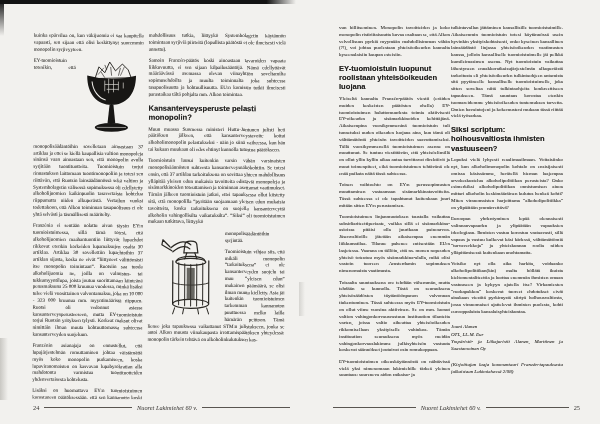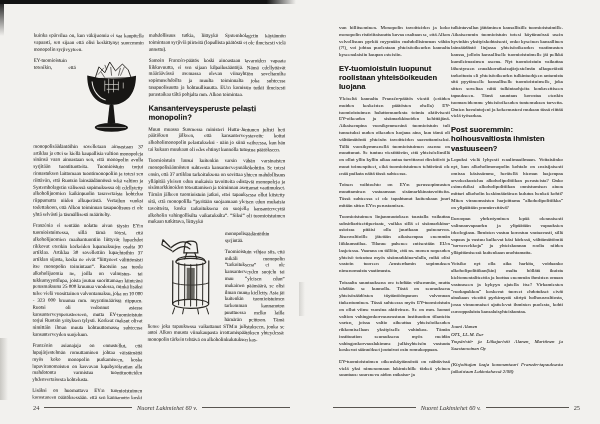--- a/index.html
+++ b/index.html
@@ -120,21 +120,21 @@
       <h2>EY-tuomioistuin luopunut roolistaan yhteisöoikeuden luojana</h2>
       <p>Yleiseltä kannalta Franzén-päätös viestii (eräiden muiden keskeisten päätösten ohella) EY-tuomioistuimen haluttomuudesta toimia aktiivisesti EY-oikeuden ja sisämarkkinoiden kehittäjänä. Aikaisempina vuosikymmeninä tuomioistuin tuli tunnetuksi uuden oikeuden luojana aina, kun tämä oli välttämätöntä yhteisön tavoitteiden saavuttamiseksi. Tällä vuosikymmenellä tuomioistuimen asenne on muuttunut. Se tuntuu viestittävän, että yhteisöelimillä on ollut yllin kyllin aikaa antaa tarvittavat direktiivit ja muut toimenpiteet, eikä tuomioistuimen tehtävänä ole enää paikata näitä tässä suhteessa.</p>
       <p>Toinen vaihtoehto on EY:n perussopimusten muuttaminen vastaamaan sisämarkkinatavoitteita. Tässä suhteessa ei ole tapahtunut kuitenkaan juuri mitään sitten EY:n perustamisen.</p>
       <p>Tuomioistuimen linjanmuutoksen taustalla vaikuttaa subsidiariteettiperiaate, vaikka sillä ei sisämarkkina-asioissa pitäisi olla juurikaan painoarvoa. Jäsenvaltioille jätetään aikaisempaa enemmän liikkumatilaa. Tilanne pahenee entisestään EU:n laajetessa. Vaarana on tällöin, että ns. monen nopeuden yhteisö toteutuu myös sisämarkkina-alalla, mikä olisi vastoin tuoreen Amsterdamin sopimuksen nimenomaista vaatimusta.</p>
       <p>Toisaalta suuntauksena on: tehdään vähemmän, mutta tehdään se kunnolla. Tästä on seurauksena yhteisösäädösten täytäntöönpanon valvonnan tiukentuminen. Tässä suhteessa myös EY-tuomioistuin on ollut viime vuosina aktiivinen. Se on mm. luonut valtion vahingonkorvausvastuun instituution tilanteita varten, joissa valtio aiheuttaa yhteisöoikeuden rikkomisellaan yksityiselle vahinkoa. Tämän instituution seurauksena myös meidän vahingonkorvauslakimme julkisyhteisön vastuuta koskevat säännökset joutuivat osin romukoppaan.</p>
       <p>EY-tuomioistuimen oikeuskäytännöstä on nähtävissä vielä yksi nimenomaan lakimiehille tärkeä yleinen suuntaus: suureneva aidon ratkaisu- ja</p>
     </div>
 
     <div class="col" id="rp-c2">
       <p>tulkintavallan jättäminen kansallisille tuomioistuimille. Aikaisemmin tuomioistuin totesi käytännössä usein hyvinkin yksityiskohtaisesti, onko kyseinen kansallinen lainsäädäntö linjassa yhteisöoikeuden vaatimusten kanssa, jolloin kansalliselle tuomioistuimelle jäi pelkkä kumileimasimen asema. Nyt tuomioistuin vaikuttaa lähestyneen ennakkoratkaisujärjestelmän alkuperäistä tarkoitusta eli yhteisöoikeuden tulkintaohjeen antamista sitä pyytäneelle kansalliselle tuomioistuimelle, joka sitten soveltaa niitä tulkintaohjeita konkreettiseen tapaukseen. Tämä suuntaus korostaa etenkin tuomareidemme yhteisöoikeuden tuntemuksen tarvetta. Omien havaintojeni ja kokemusteni mukaan tässä riittää vielä työsarkaa.</p>
-      <h2>Post suoremmin: holhousvaltiosta ihmisten vastuuseen?</h2>
+      <h2>Siksi scriptum: holhousvaltiosta ihmisten vastuuseen?</h2>
       <p>Lopuksi vielä lyhyesti reaalimaailmaan. Voitaisiinko nyt, kun alkoholimonopolin kohtalo on ensisijaisesti omissa käsissämme, herätellä hieman laajempaa arvokeskustelua alkoholipolitiikan perusteista? Onko esimerkiksi alkoholipolitiikan onnistumisen ainoa mittari alkoholin keskimääräinen kulutus henkeä kohti? Miten viranomaisten harjoittama ”alkoholipolitiikka” on ylipäätään ymmärrettävä?</p>
       <p>Euroopan yhdentyminen lepää olennaisesti valinnanvapauden ja ylipäätään vapauksien ideologiaan. Ihmisten vastuu korostuu vastaavasti, sillä vapaus ja vastuu kulkevat käsi kädessä, välttämättömiä ”turvaverkkoja” ja yhteiskunnan roolia niiden ylläpitämisessä kuitenkaan unohtamatta.</p>
       <p>Voisiko nyt olla aika harkita, voidaanko alkoholipolitiikan(kin) osalta höllätä ikuista kieltomentaliteettia ja luottaa enemmän ihmisten omaan vastuuseen ja kykyyn ajatella itse? Virkamiesten ”ruokapakkoa” koskevat tuoreet ehdotukset eivät ainakaan viestitä pyrkimystä siirtyä holhousvaltiosta, jossa viranomaiset ajattelevat ihmisten puolesta, kohti eurooppalaista kansalaisyhteiskuntaa.</p>
       <div class="sigblock">
         <p>Jouni Alanen</p>
         <p>OTL, LL.M. Eur</p>
         <p>Ympäristö- ja Liikejuristit Alanen, Marttinen ja Saastamoinen Oy</p>
       </div>
       <div class="noteblock">
         <p>(Kirjoittajan laaja kommentaari Franzén-tapauksesta julkaistaan Lakimiehessä 2/98)</p>

